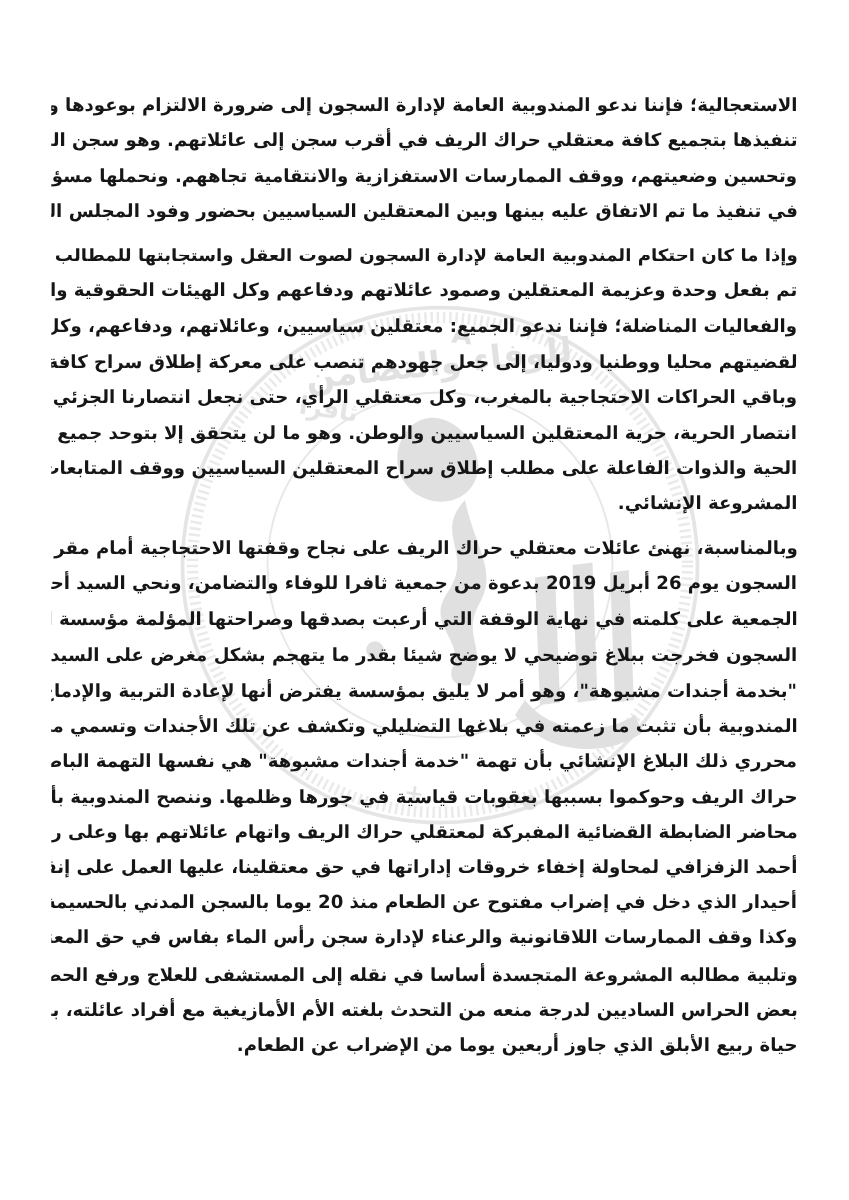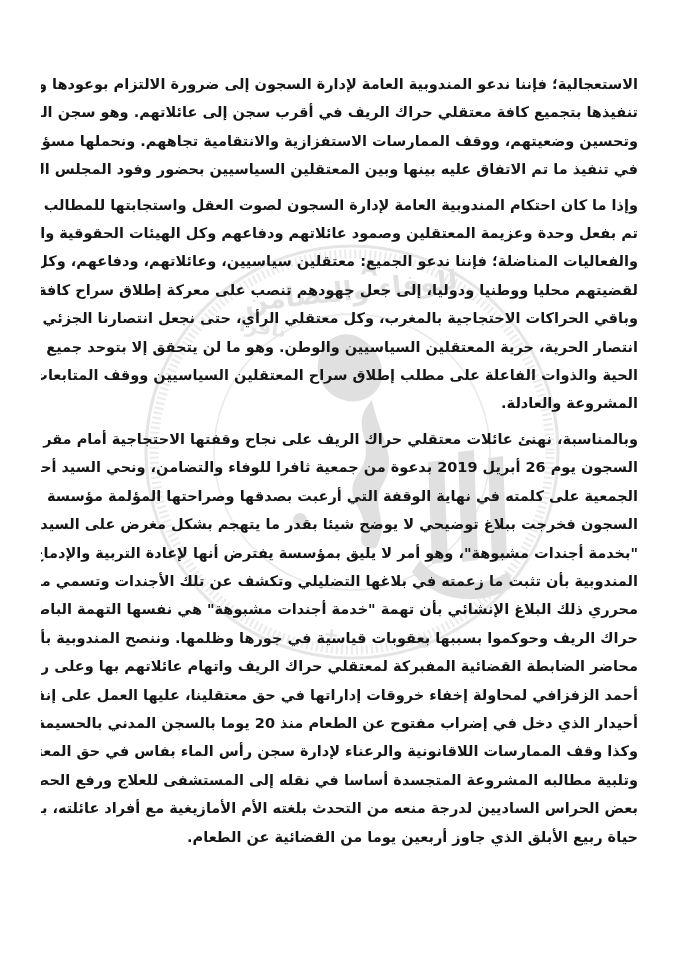--- a/index.html
+++ b/index.html
@@ -96,34 +96,34 @@
         <div class="line last">في تنفيذ ما تم الاتفاق عليه بينها وبين المعتقلين السياسيين بحضور وفود المجلس الوطني لحقوق الإنسان.</div>
       </div>
       <div class="paragraph">
         <div class="line">وإذا ما كان احتكام المندوبية العامة لإدارة السجون لصوت العقل واستجابتها للمطالب الاستعجالية لمعتقلينا</div>
         <div class="line">تم بفعل وحدة وعزيمة المعتقلين وصمود عائلاتهم ودفاعهم وكل الهيئات الحقوقية والمدنية والسياسية</div>
         <div class="line">والفعاليات المناضلة؛ فإننا ندعو الجميع: معتقلين سياسيين، وعائلاتهم، ودفاعهم، وكل الهيئات الداعمة</div>
         <div class="line">لقضيتهم محليا ووطنيا ودوليا، إلى جعل جهودهم تنصب على معركة إطلاق سراح كافة معتقلي حراك الريف،</div>
         <div class="line">وباقي الحراكات الاحتجاجية بالمغرب، وكل معتقلي الرأي، حتى نجعل انتصارنا الجزئي مقدمة للانتصار الأكبر:</div>
         <div class="line">انتصار الحرية، حرية المعتقلين السياسيين والوطن. وهو ما لن يتحقق إلا بتوحد جميع الإرادات الحرة والضمائر</div>
         <div class="line">الحية والذوات الفاعلة على مطلب إطلاق سراح المعتقلين السياسيين ووقف المتابعات وتحقيق مطالبهم</div>
-        <div class="line last">المشروعة والعادلة.</div>
+        <div class="line last">المشروعة الإنشائي.</div>
       </div>
       <div class="paragraph">
         <div class="line">وبالمناسبة، نهنئ عائلات معتقلي حراك الريف على نجاح وقفتها الاحتجاجية أمام مقر المندوبية العامة لإدارة</div>
         <div class="line">السجون يوم 26 أبريل 2019 بدعوة من جمعية ثافرا للوفاء والتضامن، ونحي السيد أحمد الزفزافي رئيس</div>
         <div class="line">الجمعية على كلمته في نهاية الوقفة التي أرعبت بصدقها وصراحتها المؤلمة مؤسسة المندوبية العامة لإدارة</div>
         <div class="line">السجون فخرجت ببلاغ توضيحي لا يوضح شيئا بقدر ما يتهجم بشكل مغرض على السيد أحمد الزفزافي ويتهمه</div>
         <div class="line">"بخدمة أجندات مشبوهة"، وهو أمر لا يليق بمؤسسة يفترض أنها لإعادة التربية والإدماج. ومن جانبنا، نتحدى</div>
         <div class="line">المندوبية بأن تثبت ما زعمته في بلاغها التضليلي وتكشف عن تلك الأجندات وتسمي من يقف وراءها. وننبه</div>
         <div class="line">محرري ذلك البلاغ الإنشائي بأن تهمة "خدمة أجندات مشبوهة" هي نفسها التهمة الباطلة التي لُفِّقت لمعتقلي</div>
         <div class="line">حراك الريف وحوكموا بسببها بعقوبات قياسية في جورها وظلمها. وننصح المندوبية بأنه بدل استعارة تهما من</div>
         <div class="line">محاضر الضابطة القضائية المفبركة لمعتقلي حراك الريف واتهام عائلاتهم بها وعلى رأسها رئيس الجمعية السيد</div>
         <div class="line">أحمد الزفزافي لمحاولة إخفاء خروقات إداراتها في حق معتقلينا، عليها العمل على إنقاذ المعتقل السياسي عماد</div>
         <div class="line">أحيدار الذي دخل في إضراب مفتوح عن الطعام منذ 20 يوما بالسجن المدني بالحسيمة بالاستجابة لمطالبه،</div>
         <div class="line">وكذا وقف الممارسات اللاقانونية والرعناء لإدارة سجن رأس الماء بفاس في حق المعتقل السياسي حسن باربا</div>
         <div class="line">وتلبية مطالبه المشروعة المتجسدة أساسا في نقله إلى المستشفى للعلاج ورفع الحصار المضروب عليه من طرف</div>
         <div class="line">بعض الحراس الساديين لدرجة منعه من التحدث بلغته الأم الأمازيغية مع أفراد عائلته، بالإضافة إلى إنقاذ</div>
-        <div class="line last">حياة ربيع الأبلق الذي جاوز أربعين يوما من القضائية عن الطعام.</div>
+        <div class="line last">حياة ربيع الأبلق الذي جاوز أربعين يوما من الإضراب عن الطعام.</div>
       </div>
     </div>
 
 </div>
 
 </body></html>

